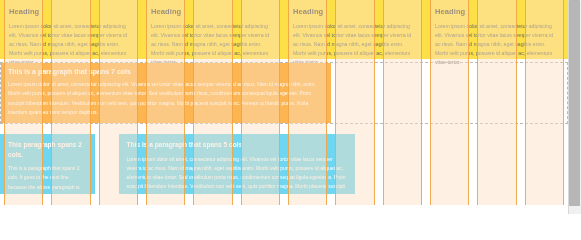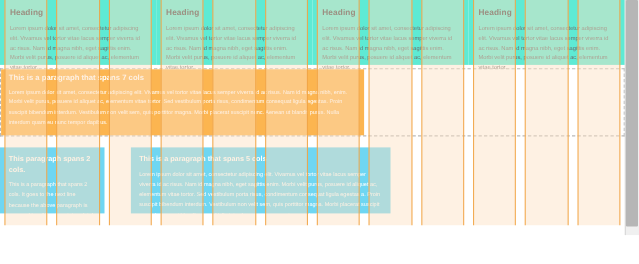--- a/index.html
+++ b/index.html
@@ -38,21 +38,21 @@
 
   
   #row-headings {
     left: 0; top: 0;
     width: 568px; height: 59px;
     display: flex;
   }
   .head-card {
     width: 25%;
     height: 59px;
-    background: #5eead4;
+    background: #fde047;
     padding: 7px 9px 0 9px;
   }
   .head-card h3 {
     font-size: 7.5px;
     font-weight: bold;
     color: #4a4a4a;
     margin-bottom: 6px;
     letter-spacing: .1px;
   }
   .head-card p {

